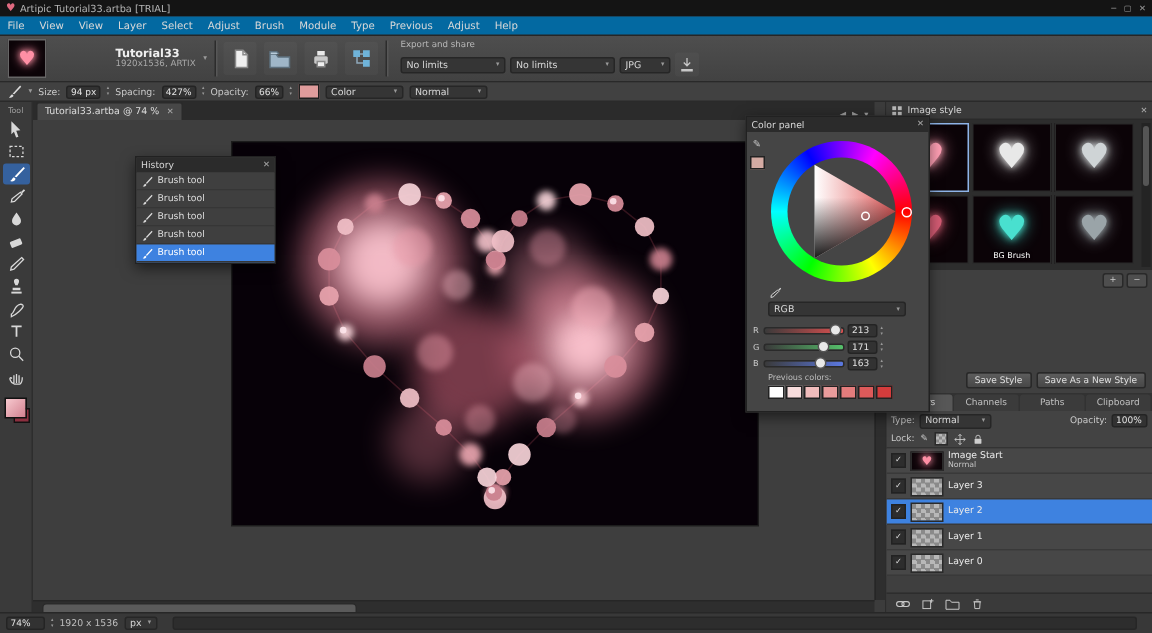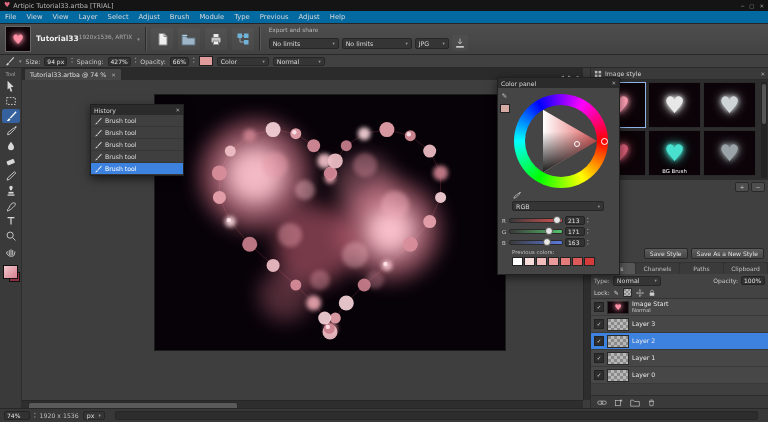--- a/index.html
+++ b/index.html
@@ -12,21 +12,21 @@
   .logo{color:#e06a80;font-size:7px;line-height:1;}
   .win-controls{margin-left:auto;display:flex;gap:5px;font-size:5.5px;color:#9a9a9a;}
   .menubar{position:absolute;left:0;top:11px;right:0;height:12px;background:#0369a1;display:flex;align-items:center;border-bottom:1px solid #262626;}
   .menubar span{padding:0 5px;font-size:6.8px;color:#d8d8d8;}
 
   
   .toolbar1{position:absolute;left:0;top:24px;right:0;height:30px;background:linear-gradient(#4e4e4e,#424242);display:flex;align-items:center;padding:0 5px;gap:5px;border-bottom:1px solid #292929;}
   .doc-thumb{width:24px;height:24px;border:1px solid #666;}
   .mini-heart{display:flex;align-items:center;justify-content:center;background:#0b0307;}
   .mini-heart b{font-weight:normal;text-shadow:0 0 4px currentColor,0 0 8px currentColor;}
-  .doc-info{display:flex;flex-direction:row;line-height:1.25;}
+  .doc-info{display:flex;flex-direction:column;line-height:1.25;margin-left:41px;}
   .doc-name{font-size:7.5px;color:#efefef;font-weight:bold;}
   .doc-meta{font-size:5.8px;color:#a8a8a8;}
   .chev{font-size:5px;color:#9a9a9a;}
   .vsep{width:1px;height:24px;background:#2c2c2c;box-shadow:1px 0 0 #575757;}
   .tb-btn{width:22px;height:22px;display:flex;align-items:center;justify-content:center;border-radius:2px;background:rgba(255,255,255,0.03);}
   .export-group{display:flex;flex-direction:column;justify-content:center;gap:2px;margin-left:4px;}
   .export-label{font-size:5.8px;color:#b8b8b8;}
   .export-row{display:flex;gap:3px;align-items:center;}
   .select{background:#353535;border:1px solid #262626;border-radius:2px;height:11px;display:flex;align-items:center;padding:0 3px;gap:3px;font-size:6.3px;color:#d8d8d8;box-sizing:border-box;}
   .select .arrow{margin-left:auto;font-size:4.5px;color:#9a9a9a;}

